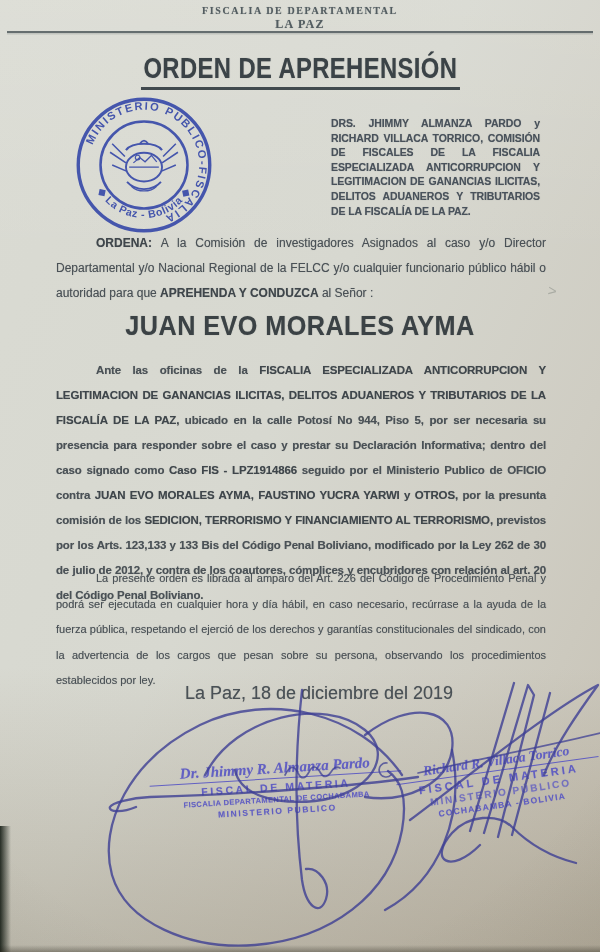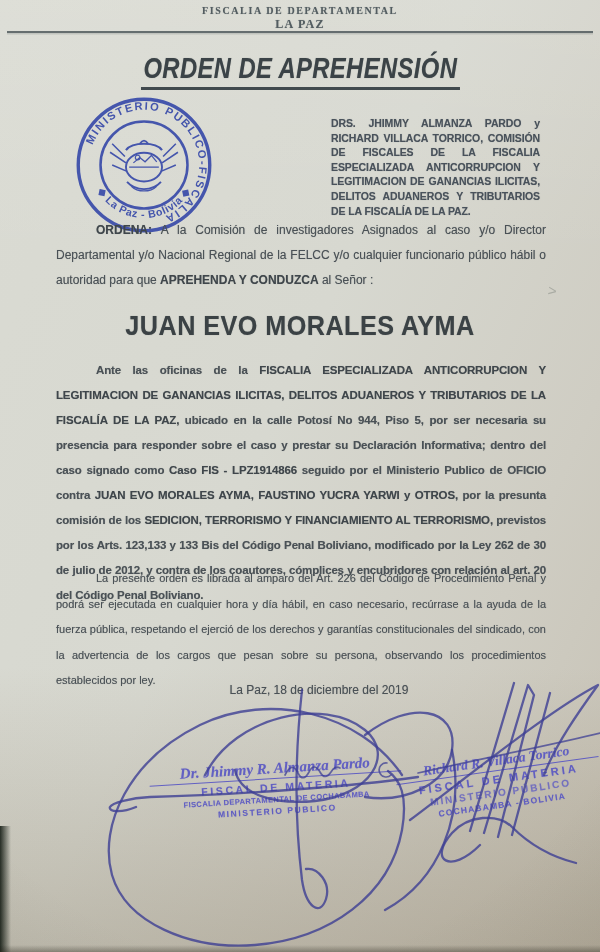--- a/index.html
+++ b/index.html
@@ -19,21 +19,21 @@
   
   .lh-clip{position:absolute;top:0;left:0;right:0;height:4px;overflow:hidden;text-align:center;}
   .lh2,.lh3{position:absolute;left:0;width:100%;text-align:center;color:#535d61;
     font-family:"Liberation Serif",serif;font-weight:bold;text-shadow:0 0 1px rgba(83,93,97,.45);}
   .lh2{top:5px;font-size:10px;letter-spacing:1.6px;}
   .lh3{top:17px;font-size:12px;letter-spacing:1.2px;}
   .rule{position:absolute;top:31px;left:7px;right:7px;border-top:2px solid rgba(68,78,82,0.78);
     box-shadow:0 1.5px 0 rgba(68,78,82,0.18);}
 
   
-  .title-wrap{position:absolute;top:52px;left:0;width:100%;text-align:center;font-style:italic;}
+  .title-wrap{position:absolute;top:52px;left:0;width:100%;text-align:center;}
   .title{display:inline-block;transform:scaleX(.82);font-weight:bold;font-size:29px;
     color:#3b4347;border-bottom:3px solid #414a4e;padding:0 3px 2px;letter-spacing:.5px;
     text-shadow:0 0 1px rgba(59,67,71,.45);white-space:nowrap;}
 
   
   .seal{position:absolute;left:74px;top:95px;width:140px;height:140px;opacity:.93;filter:blur(.2px);}
   .seal svg{width:100%;height:100%;}
   .seal text{fill:var(--seal_blue);font-family:"Liberation Sans",sans-serif;font-weight:bold;}
   .seal .ringtext{font-size:10.5px;letter-spacing:1.6px;}
   .seal .ringbottom{font-size:10px;letter-spacing:.6px;}
@@ -41,30 +41,30 @@
 
   
   .addressee{position:absolute;left:331px;top:116px;width:209px;
     font-weight:bold;font-size:10.5px;line-height:14.6px;letter-spacing:-.1px;
     text-align:justify;color:#49525b;text-shadow:0 0 .8px rgba(73,82,91,.5);}
 
   
   .par{position:absolute;left:56px;width:490px;margin:0;text-align:justify;text-indent:40px;
     color:#4a5156;text-shadow:0 0 .7px rgba(74,81,86,.5);}
   .par b{color:#3f464b;}
-  .ordena{top:218px;font-size:12px;line-height:25px;}
+  .ordena{top:231px;font-size:12px;line-height:25px;}
   .caso{top:358px;font-size:11.5px;line-height:25px;letter-spacing:-.15px;font-weight:bold;}
   .legal{top:566px;font-size:11px;line-height:25.5px;}
 
   .subject{position:absolute;top:310px;left:0;width:100%;text-align:center;font-weight:bold;
     font-size:28px;color:#3b4245;transform:scaleX(.9);letter-spacing:.5px;
     text-shadow:0 0 1px rgba(59,66,69,.45);white-space:nowrap;}
 
   .dateline{position:absolute;top:683px;left:0;width:100%;box-sizing:border-box;padding-left:38px;
-    text-align:center;font-size:12px;color:#4a5156;text-shadow:0 0 .7px rgba(74,81,86,.5);}
+    text-align:center;font-size:18px;color:#4a5156;text-shadow:0 0 .7px rgba(74,81,86,.5);}
 
   .pencil{position:absolute;left:548px;top:282px;font-size:15px;color:#a9aba3;transform:rotate(8deg);}
 
   
   .stamp{position:absolute;text-align:center;color:var(--stamp_blue);opacity:.88;z-index:4;
     text-shadow:0 0 1px rgba(84,82,196,.4);}
   .stamp-left{left:150px;top:760px;width:252px;transform:rotate(-3.5deg);}
   .stamp-right{left:397px;top:753px;width:204px;transform:rotate(-8deg);}
   .st-name{font-family:"Liberation Serif",serif;font-style:italic;font-weight:bold;font-size:15px;
     border-bottom:1.6px solid currentColor;padding-bottom:1px;margin-bottom:2px;white-space:nowrap;}

